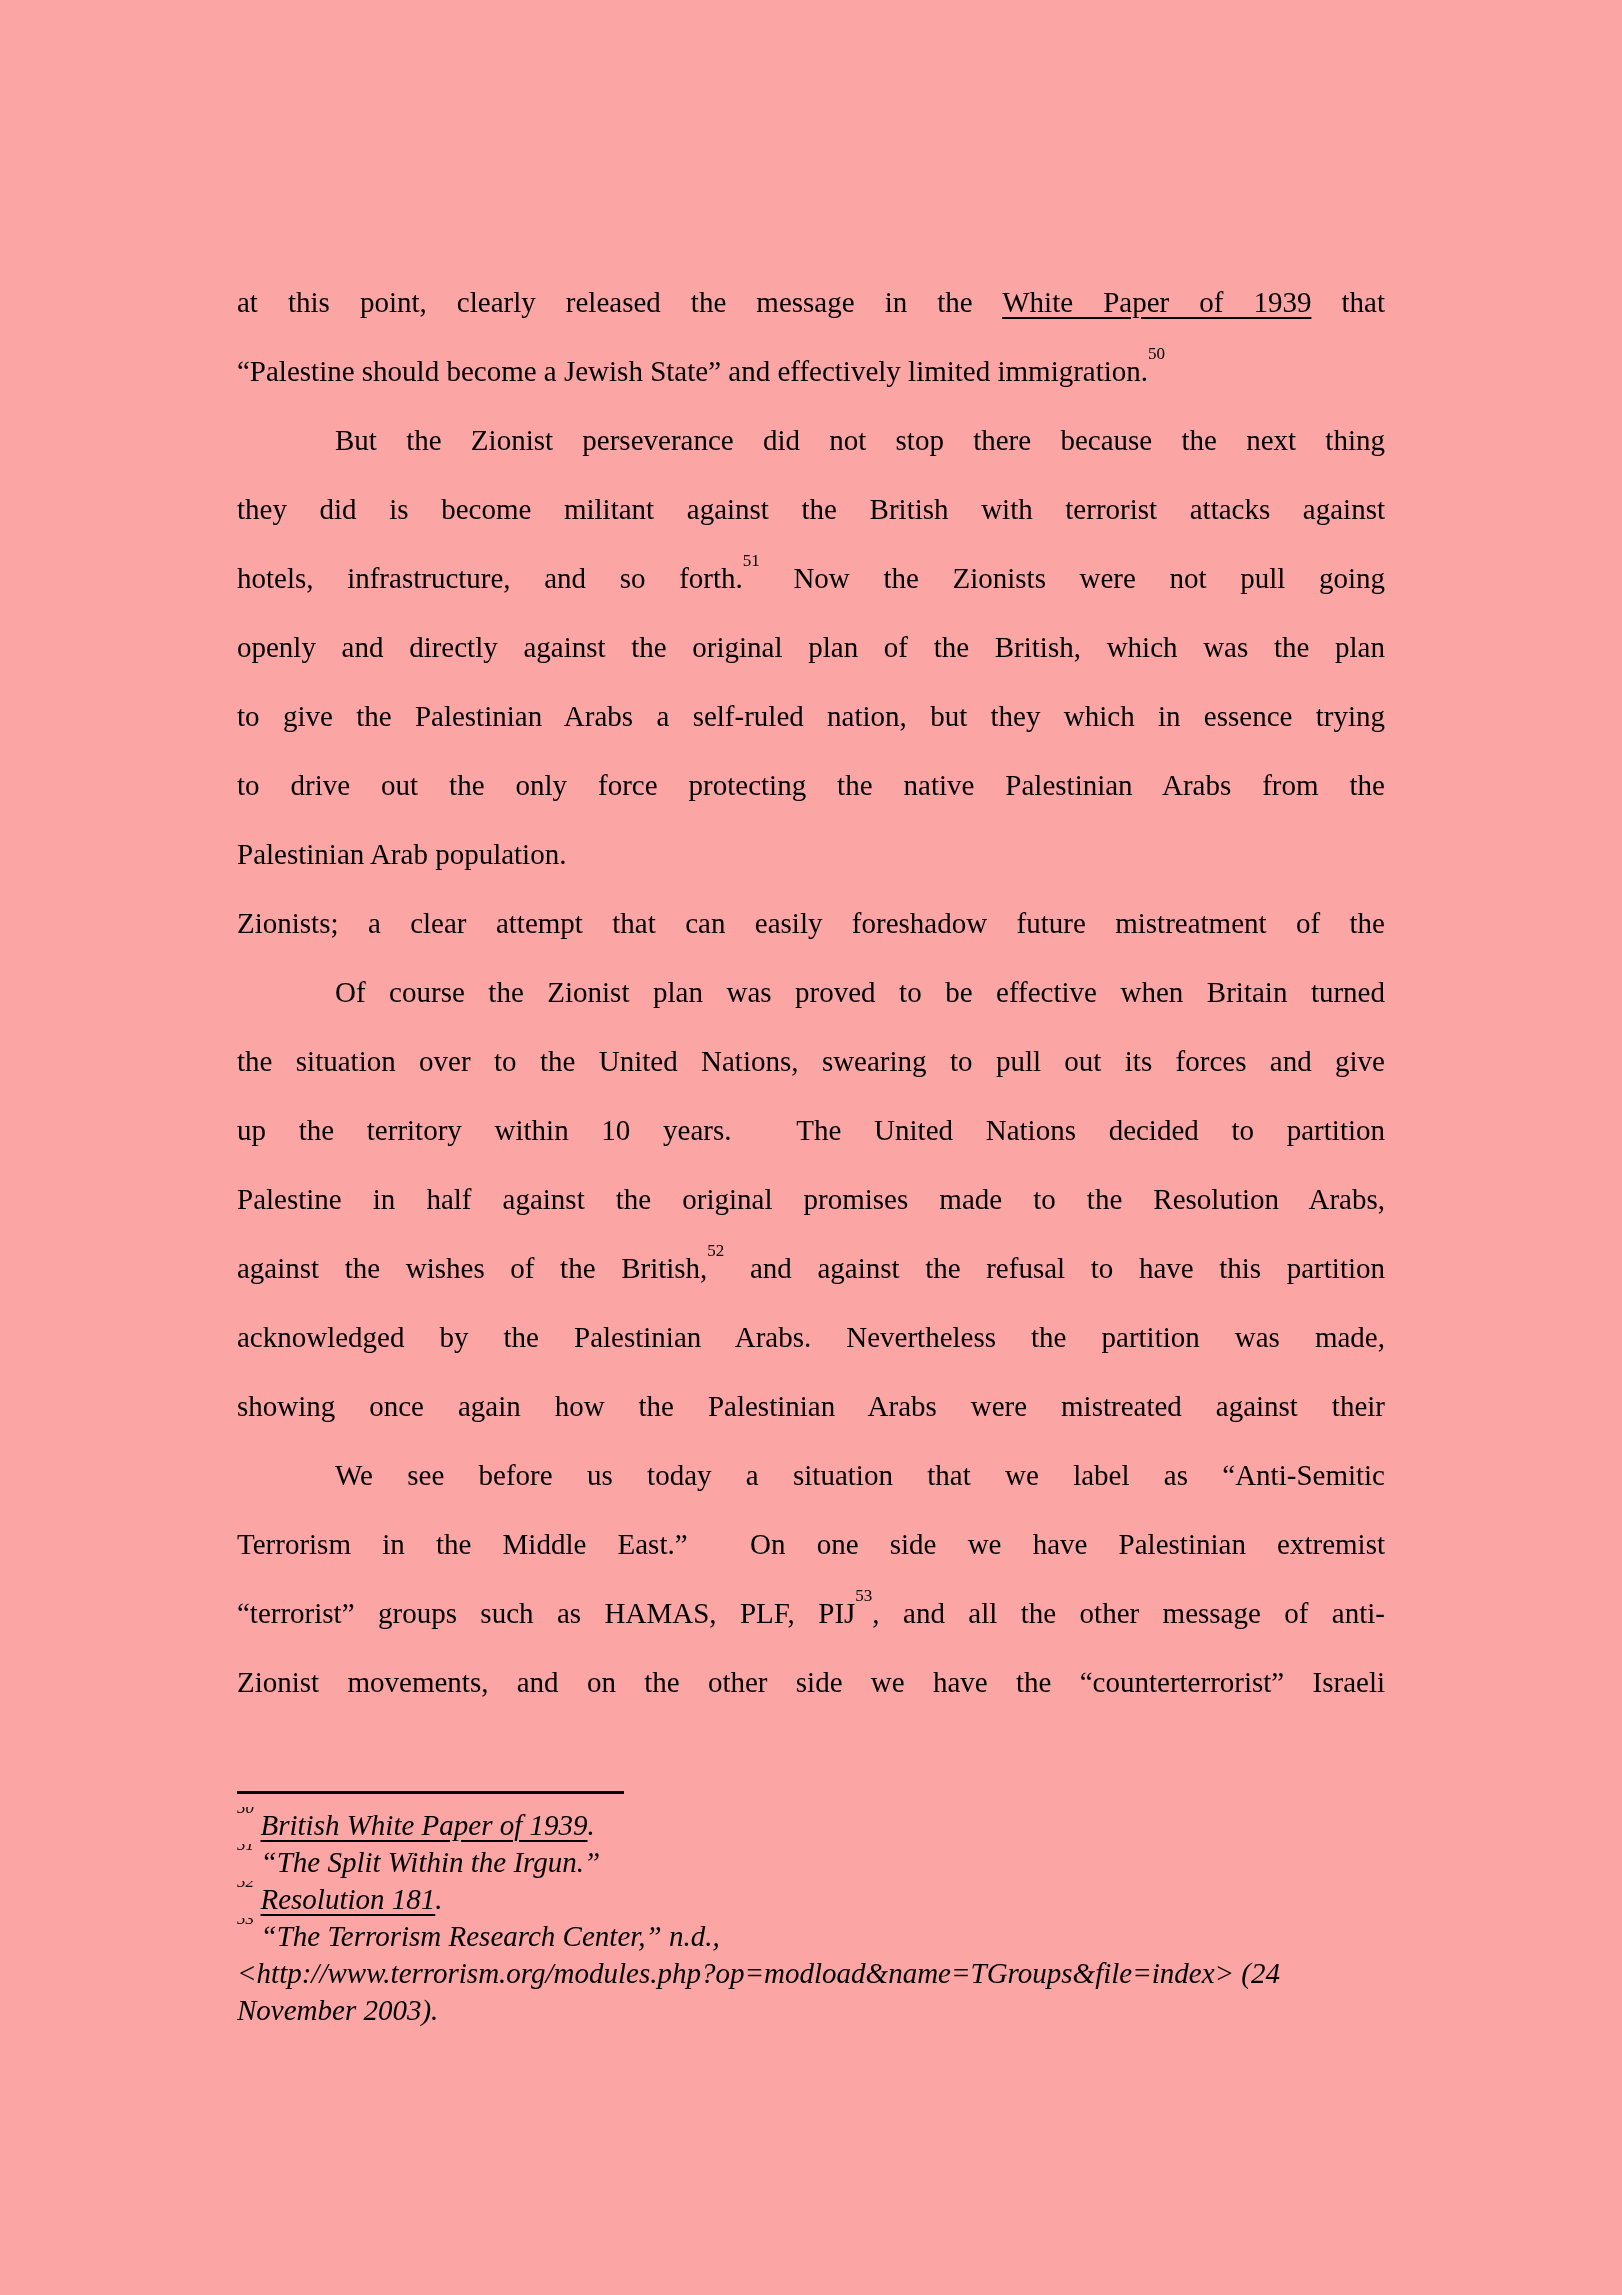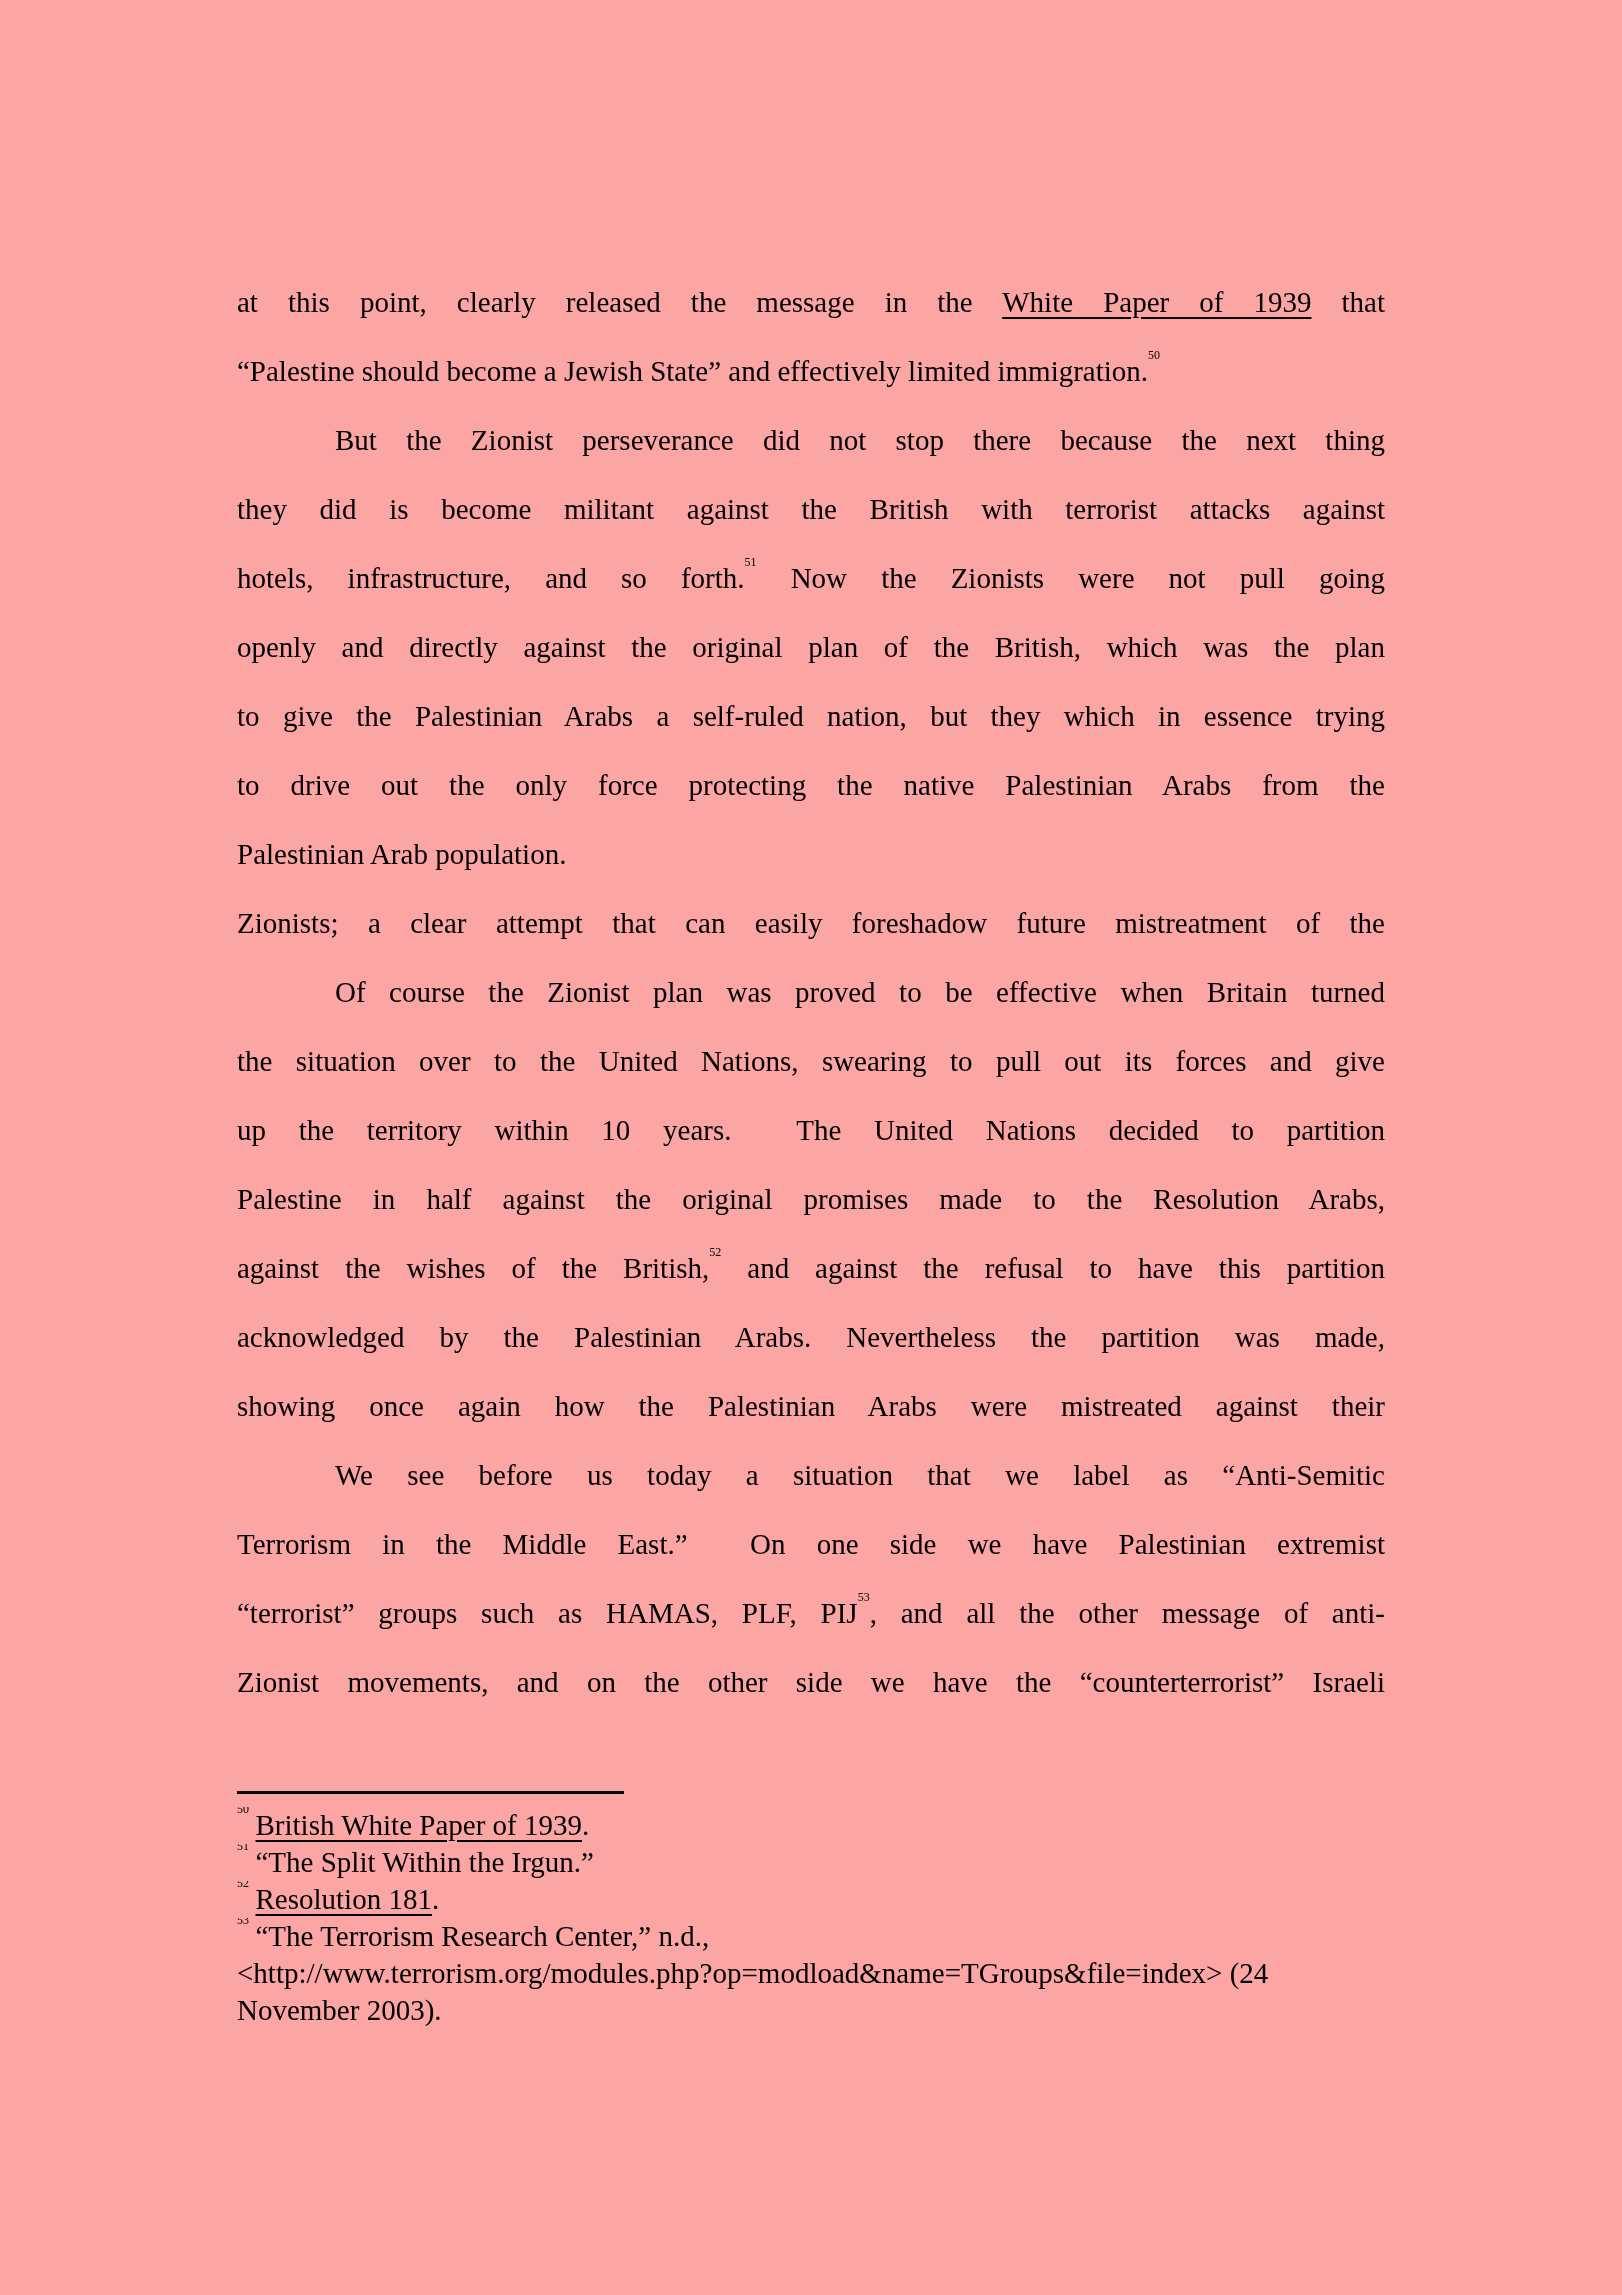--- a/index.html
+++ b/index.html
@@ -29,21 +29,21 @@
     text-align: justify;
     text-align-last: justify;
   }
   .line.para-end {
     text-align-last: left;
   }
   .line.indent {
     text-indent: 98px;
   }
   sup.ref {
-    font-size: 12px;
+    font-size: 17px;
     line-height: 0;
     position: relative;
     top: -11.8px;
   }
   .u {
     text-decoration: underline;
     text-decoration-thickness: 2px;
     text-underline-offset: 5.2px;
   }
   .fn-sep {
@@ -59,20 +59,21 @@
     left: 237px;
     top: 1807px;
     width: 1148px;
     font-size: 29px;
     line-height: 37px;
   }
   .fn-line {
     height: 37px;
     overflow: hidden;
     text-align: left;
+    font-style: italic;
   }
   .fn-line sup.ref {
     margin-right: 6.5px;
   }
 </style>
 </head>
 <body>
 
 <div class="page">
 

